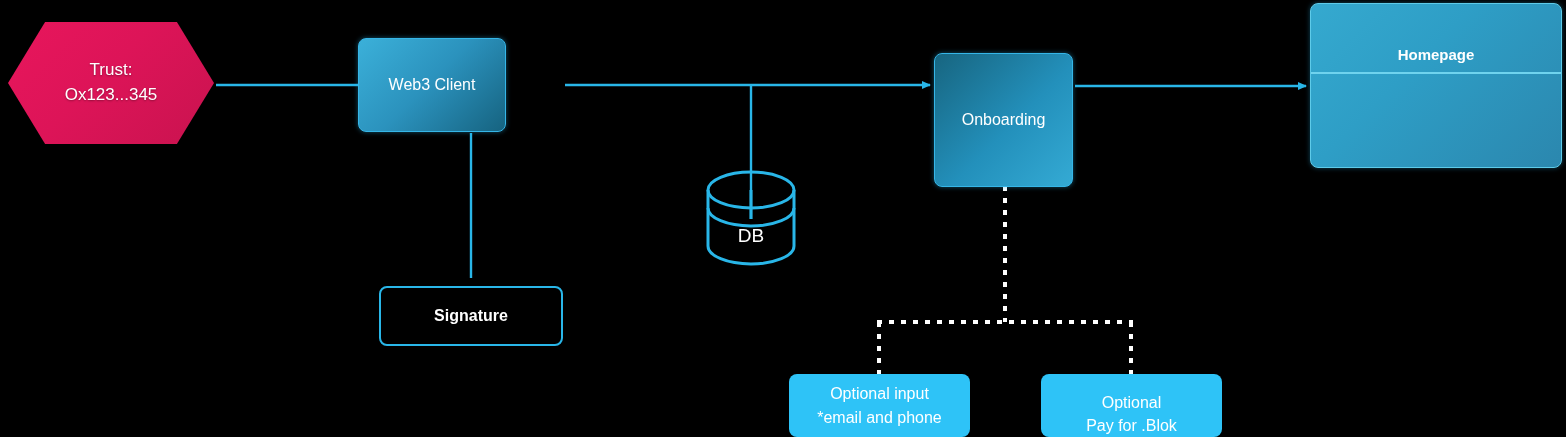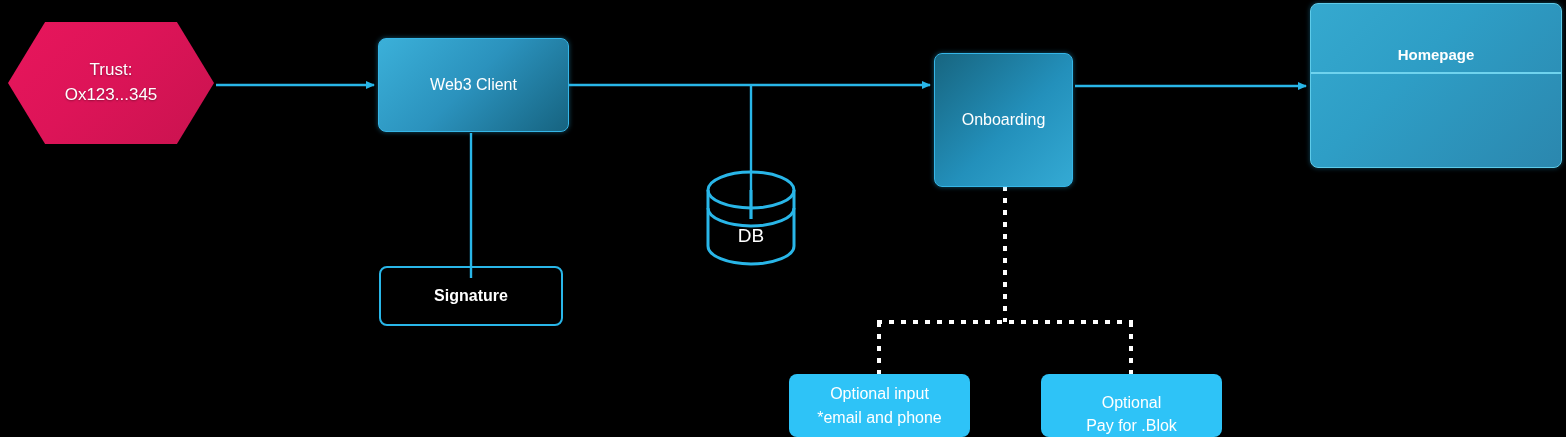--- a/index.html
+++ b/index.html
@@ -50,37 +50,37 @@
   #node-user .hexlabel {
     position: relative;
     z-index: 2;
     font-size: 17px;
     line-height: 1.45;
     text-shadow: 0 1px 2px rgba(0,0,0,.35);
   }
 
   
   #node-web3 {
-    left: 378px;
+    left: 358px;
     top: 38px;
-    width: 191px;
+    width: 148px;
     height: 94px;
     border-radius: 8px;
     border: 1px solid #35b6e8;
     background: linear-gradient(135deg, #3bb0d9 0%, #2b92bd 48%, #166380 100%);
     font-size: 16px;
     line-height: 1.42;
     box-shadow: 0 0 5px rgba(41,178,230,.45);
     text-align: center;
   }
 
   
   #node-signature {
     left: 379px;
-    top: 266px;
+    top: 286px;
     width: 184px;
     height: 60px;
     border-radius: 8px;
     border: 2px solid #29b6e8;
     background: transparent;
     font-size: 16px;
     font-weight: bold;
   }
 
   

